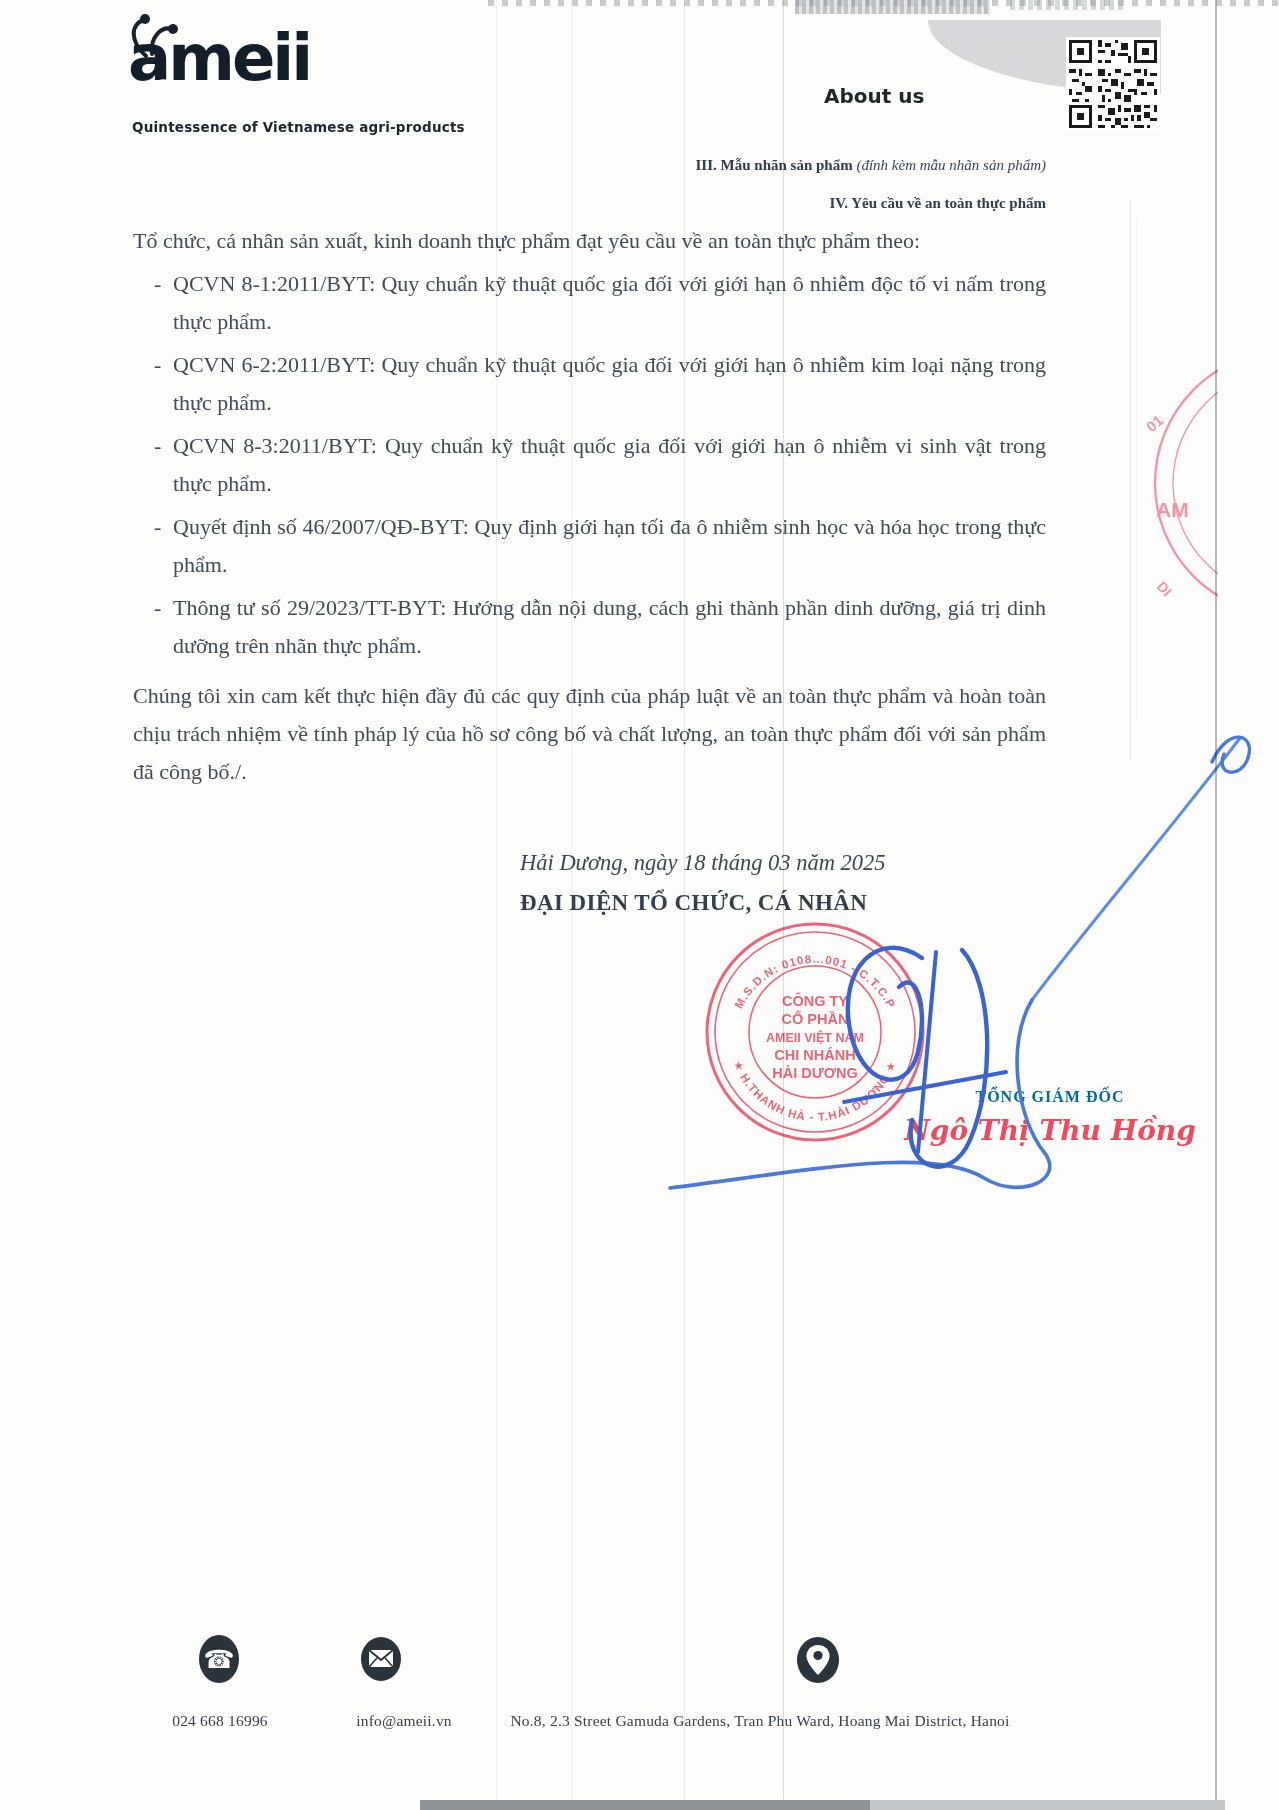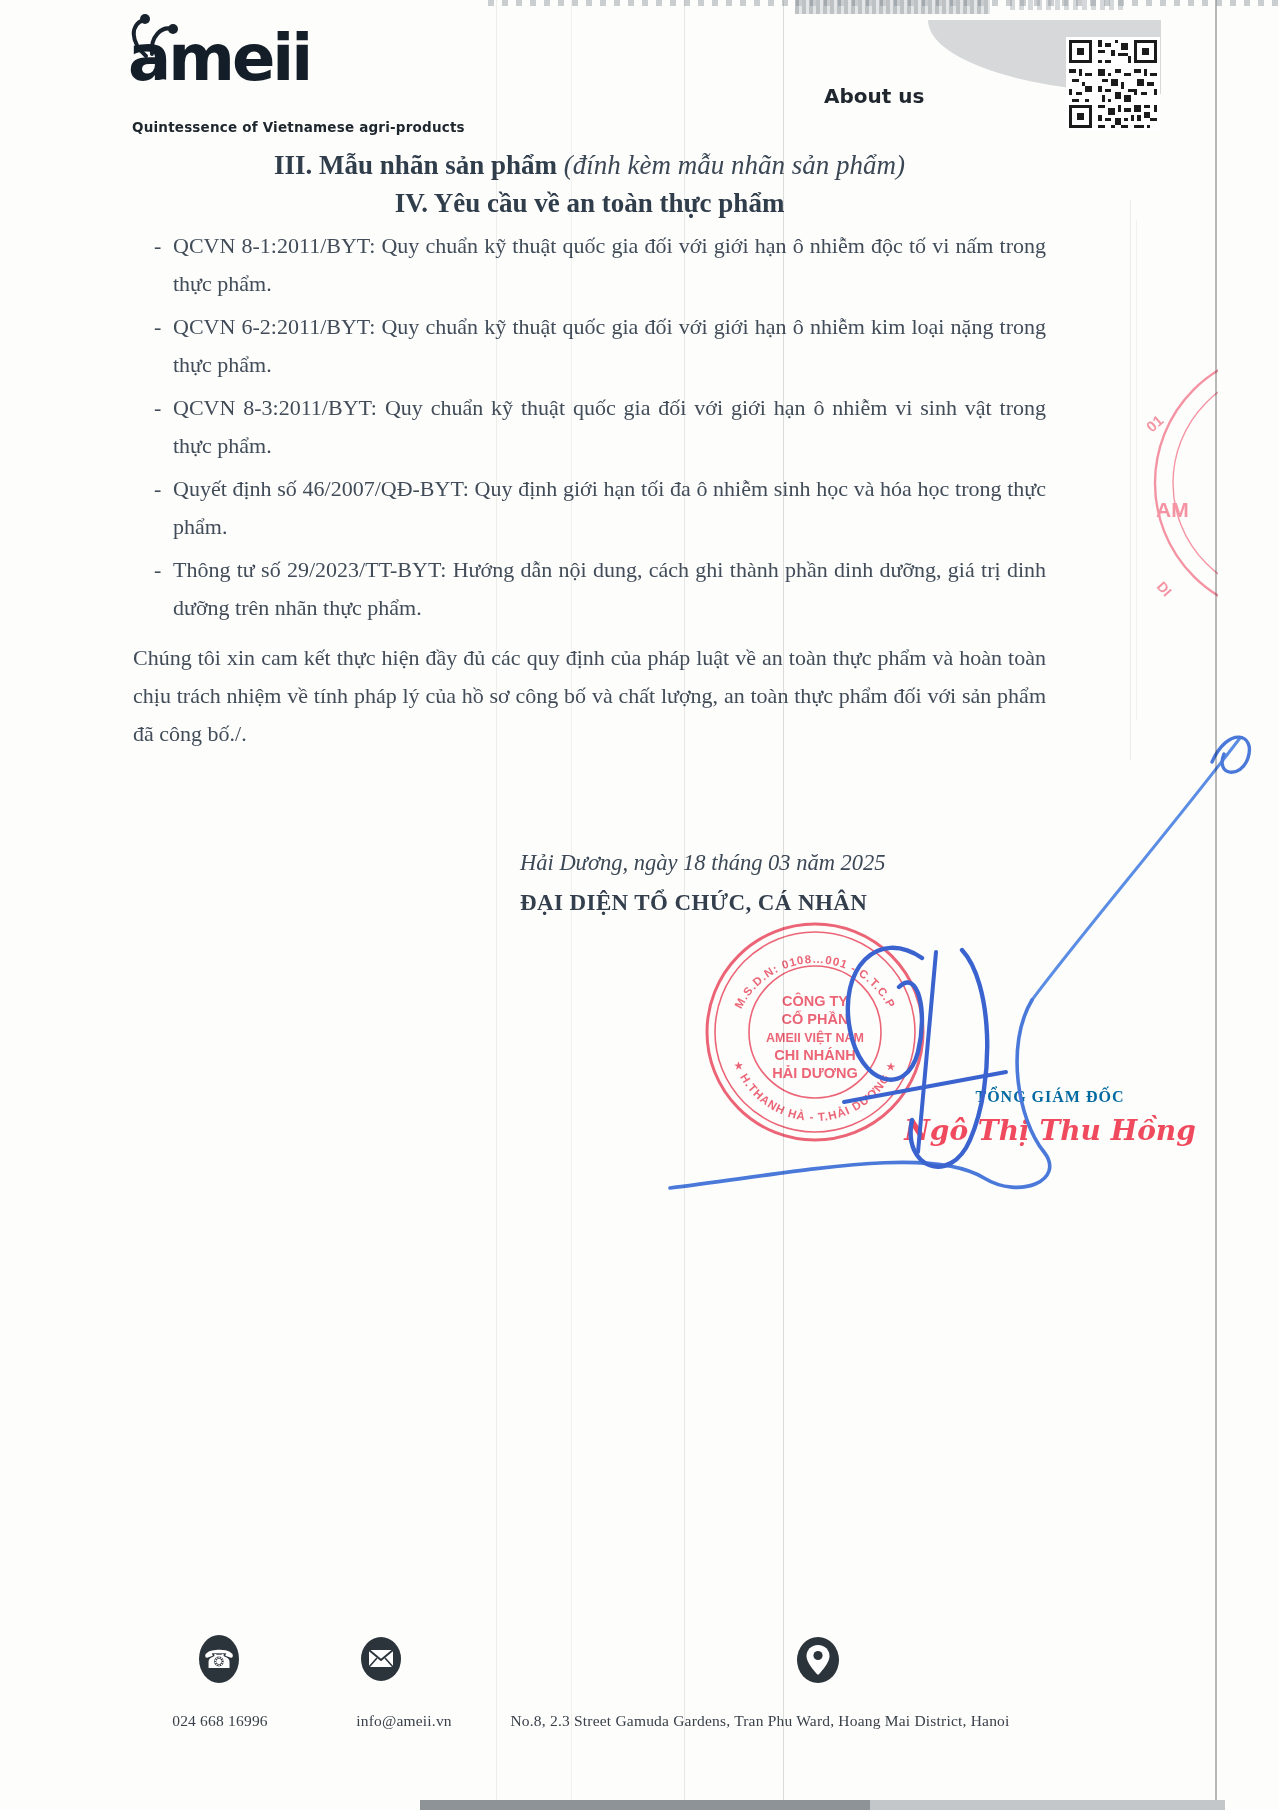--- a/index.html
+++ b/index.html
@@ -16,21 +16,21 @@
                 font-weight:bold;font-size:13.5px;letter-spacing:.2px;color:#1d252d;}
   .swoosh{position:absolute;left:928px;top:20px;width:233px;height:74px;background:#d6d8d9;
           border-bottom-left-radius:100% 100%;}
   .about-us{position:absolute;left:824px;top:84px;width:110px;font-family:"DejaVu Sans",sans-serif;
             font-weight:bold;font-size:20px;color:#1f262d;}
   .qr{position:absolute;left:1066px;top:37px;width:94px;height:94px;}
 
   
   .doc{position:absolute;left:133px;top:146px;width:913px;font-size:22px;line-height:38px;
        color:#414c58;text-align:justify;}
-  .doc h3,.doc h4{margin:0;font-size:27px;line-height:38px;font-weight:bold;color:#303d4b;text-align:center;}
+  .doc h3,.doc h4{margin:0;font-size:15px;line-height:38px;font-weight:bold;color:#303d4b;text-align:right;}
   .sec-note{font-weight:normal;font-style:italic;color:#3b4754;}
   .doc p{margin:0;}
   .doc ul{list-style:none;margin:5px 0 0 0;padding:0;}
   .doc li{position:relative;padding-left:40px;margin-bottom:5px;}
   .doc li::before{content:"-";position:absolute;left:21px;top:0;}
   .commit{margin-top:12px !important;}
 
   
   .sign{position:absolute;left:520px;top:842px;width:520px;text-align:left;color:#3c4855;}
   .sign .date{font-style:italic;font-size:22.5px;line-height:41px;}
@@ -92,20 +92,21 @@
       <path d="M21 10h2v1h-2zM24 10h1v2h-1zM26 11h2v1h-2zM22 13h2v2h-2zM25 14h2v1h-2zM27 16h1v2h-1zM21 16h1v2h-1zM23 17h2v1h-2z"></path>
       <path d="M10 21h2v1h-2zM13 22h2v2h-2zM16 21h1v2h-1zM18 22h2v1h-2zM10 24h1v2h-1zM12 25h2v1h-2zM15 25h2v2h-2zM18 25h1v1h-1zM20 24h1v2h-1zM10 27h2v1h-2zM14 27h1v1h-1zM17 27h2v1h-2z"></path>
       <path d="M21 21h2v2h-2zM24 21h2v1h-2zM27 21h1v2h-1zM22 24h1v2h-1zM24 23h2v2h-2zM26 25h2v1h-2zM21 27h3v1h-3zM25 27h1v1h-1z"></path>
     </g>
   </svg>
 
   <div class="doc">
     <h3><span>III. Mẫu nhãn sản phẩm</span>
       <span class="sec-note">(đính kèm mẫu nhãn sản phẩm)</span></h3>
     <h4>IV. Yêu cầu về an toàn thực phẩm</h4>
+    <p>Tổ chức, cá nhân sản xuất, kinh doanh thực phẩm đạt yêu cầu về an toàn thực phẩm theo:</p>
     <ul>
       <li>QCVN 8-1:2011/BYT: Quy chuẩn kỹ thuật quốc gia đối với giới hạn ô nhiễm độc tố vi nấm trong thực phẩm.</li>
       <li>QCVN 6-2:2011/BYT: Quy chuẩn kỹ thuật quốc gia đối với giới hạn ô nhiễm kim loại nặng trong thực phẩm.</li>
       <li>QCVN 8-3:2011/BYT: Quy chuẩn kỹ thuật quốc gia đối với giới hạn ô nhiễm vi sinh vật trong thực phẩm.</li>
       <li>Quyết định số 46/2007/QĐ-BYT: Quy định giới hạn tối đa ô nhiễm sinh học và hóa học trong thực phẩm.</li>
       <li>Thông tư số 29/2023/TT-BYT: Hướng dẫn nội dung, cách ghi thành phần dinh dưỡng, giá trị dinh dưỡng trên nhãn thực phẩm.</li>
     </ul>
     <p class="commit">Chúng tôi xin cam kết thực hiện đầy đủ các quy định của pháp luật về an toàn thực phẩm và hoàn toàn chịu trách nhiệm về tính pháp lý của hồ sơ công bố và chất lượng, an toàn thực phẩm đối với sản phẩm đã công bố./.</p>
   </div>
 

